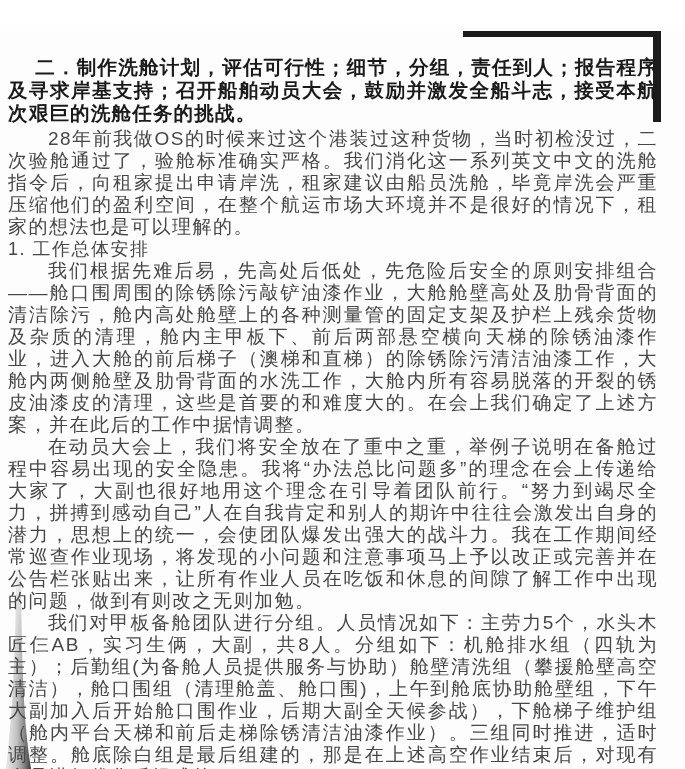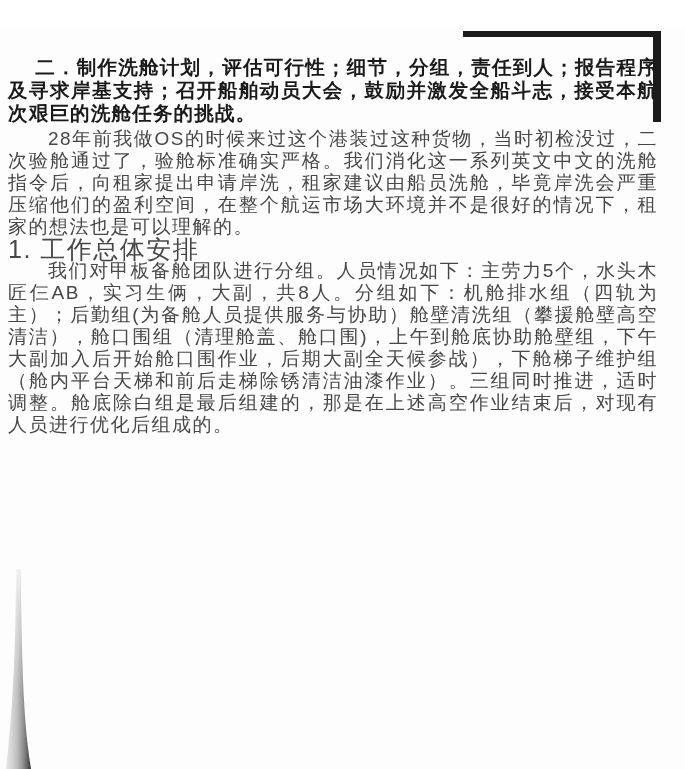--- a/index.html
+++ b/index.html
@@ -60,21 +60,21 @@
     text-indent: 1.4em;
     margin-bottom: 3px !important;
   }
   .doc-body {
     font-size: 19px;
     line-height: 22px;
     letter-spacing: 1.5px;
     text-indent: 2.1em;
   }
   .doc-section {
-    font-size: 25px;
+    font-size: 18px;
     line-height: 22.4px;
     letter-spacing: 1.5px;
     text-indent: 0;
   }
 </style>
 </head>
 <body>
 
 <div class="page">
 
@@ -107,16 +107,18 @@
              C 22,95 21,40 21,4
              Z" fill="url(#gBlade)" mask="url(#mFade)"></path>
   </svg>
 
   <div class="bottom-edge"></div>
 
   <div class="content">
     <p class="doc-heading">二．制作洗舱计划，评估可行性；细节，分组，责任到人；报告程序及寻求岸基支持；召开船舶动员大会，鼓励并激发全船斗志，接受本航次艰巨的洗舱任务的挑战。</p>
     <p class="doc-body">28年前我做OS的时候来过这个港装过这种货物，当时初检没过，二次验舱通过了，验舱标准确实严格。我们消化这一系列英文中文的洗舱指令后，向租家提出申请岸洗，租家建议由船员洗舱，毕竟岸洗会严重压缩他们的盈利空间，在整个航运市场大环境并不是很好的情况下，租家的想法也是可以理解的。</p>
     <p class="doc-section">1. 工作总体安排</p>
+    <p class="doc-body">我们根据先难后易，先高处后低处，先危险后安全的原则安排组合——舱口围周围的除锈除污敲铲油漆作业，大舱舱壁高处及肋骨背面的清洁除污，舱内高处舱壁上的各种测量管的固定支架及护栏上残余货物及杂质的清理，舱内主甲板下、前后两部悬空横向天梯的除锈油漆作业，进入大舱的前后梯子（澳梯和直梯）的除锈除污清洁油漆工作，大舱内两侧舱壁及肋骨背面的水洗工作，大舱内所有容易脱落的开裂的锈皮油漆皮的清理，这些是首要的和难度大的。在会上我们确定了上述方案，并在此后的工作中据情调整。</p>
+    <p class="doc-body">在动员大会上，我们将安全放在了重中之重，举例子说明在备舱过程中容易出现的安全隐患。我将“办法总比问题多”的理念在会上传递给大家了，大副也很好地用这个理念在引导着团队前行。“努力到竭尽全力，拼搏到感动自己”人在自我肯定和别人的期许中往往会激发出自身的潜力，思想上的统一，会使团队爆发出强大的战斗力。我在工作期间经常巡查作业现场，将发现的小问题和注意事项马上予以改正或完善并在公告栏张贴出来，让所有作业人员在吃饭和休息的间隙了解工作中出现的问题，做到有则改之无则加勉。</p>
     <p class="doc-body">我们对甲板备舱团队进行分组。人员情况如下：主劳力5个，水头木匠仨AB，实习生俩，大副，共8人。分组如下：机舱排水组（四轨为主）；后勤组(为备舱人员提供服务与协助）舱壁清洗组（攀援舱壁高空清洁），舱口围组（清理舱盖、舱口围)，上午到舱底协助舱壁组，下午大副加入后开始舱口围作业，后期大副全天候参战），下舱梯子维护组（舱内平台天梯和前后走梯除锈清洁油漆作业）。三组同时推进，适时调整。舱底除白组是最后组建的，那是在上述高空作业结束后，对现有人员进行优化后组成的。</p>
   </div>
 
 </div>
 
 </body></html>

